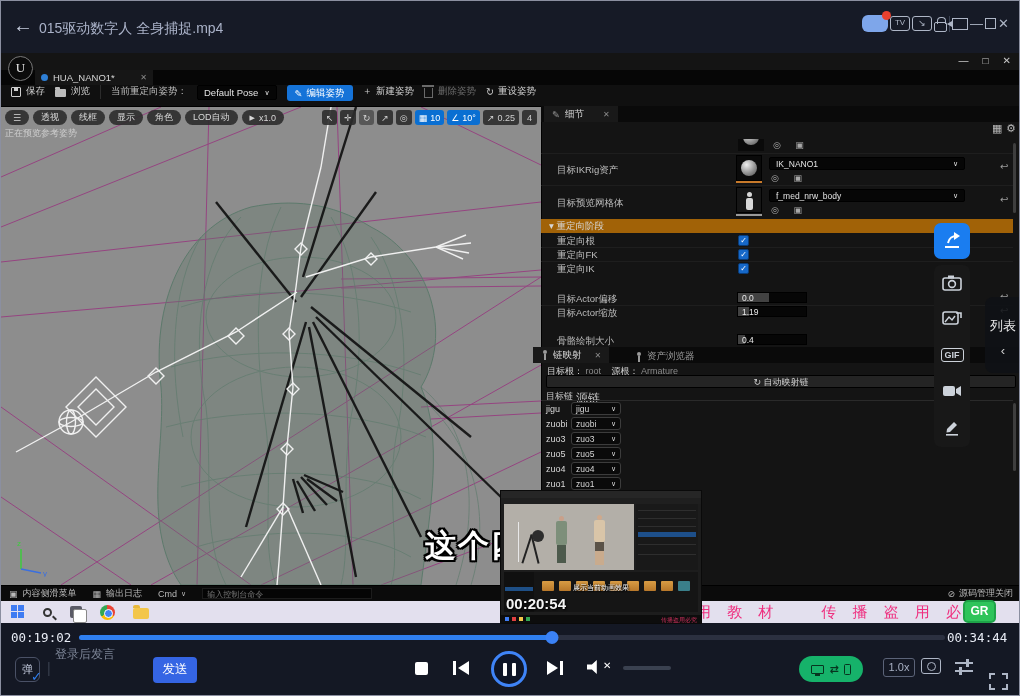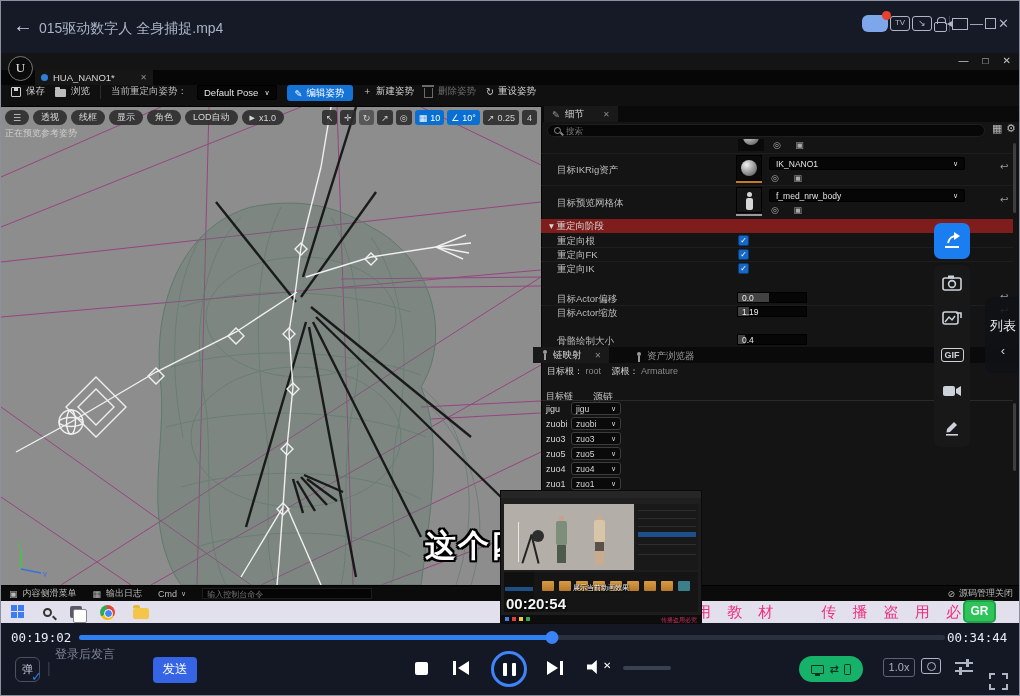--- a/index.html
+++ b/index.html
@@ -55,21 +55,21 @@
 #gizmo{left:10px;top:430px;width:40px;height:40px}
 
 #details{left:540px;top:105px;width:480px;height:479px;background:#141414;border-left:1px solid #000}
 .dtabbar{left:540px;top:105px;width:480px;height:16px;background:#0a0a0a}
 .dtab{background:#191919;height:16px;display:flex;align-items:center;gap:5px;padding:0 8px;font-size:9.5px;color:#dadada}
 #srch{left:546px;top:123px;width:438px;height:13px;background:#070707;border:1px solid #1f1f1f;border-radius:7px;display:flex;align-items:center;gap:5px;padding:0 6px}
 #srch input{background:transparent;border:none;outline:none;color:#9a9a9a;font-size:8.5px;width:100%}
 .mag{width:7px;height:7px;border:1.5px solid #8a8a8a;border-radius:50%;position:relative;flex:none}
 .mag:after{content:"";position:absolute;left:5px;top:5px;width:4px;height:1.5px;background:#8a8a8a;transform:rotate(45deg)}
 .dlabel{position:absolute;left:556px;font-size:9.5px;color:#bdbdbd}
-.dsec{position:absolute;left:540px;width:472px;height:14px;background:#7f1d1d;color:#d6d6d6;font-size:9.5px;line-height:14px;padding-left:8px}
+.dsec{position:absolute;left:540px;width:472px;height:14px;background:#a16207;color:#d6d6d6;font-size:9.5px;line-height:14px;padding-left:8px}
 .thumb{position:absolute;left:735px;width:26px;height:26px;background:#0a0a0a;border:1px solid #000}
 .sphere{width:16px;height:16px;border-radius:50%;background:radial-gradient(circle at 35% 30%,#f0f0f0,#8a8a8a 60%,#4c4c4c);margin:4px auto}
 .under{position:absolute;left:735px;width:26px;height:2px}
 .ddrop{position:absolute;left:768px;width:196px;height:13px;background:#060606;border:1px solid #000;border-radius:2px;display:flex;align-items:center;justify-content:space-between;padding:0 6px;font-size:8.5px;color:#e2e2e2}
 .miniic{position:absolute;left:770px;font-size:9px;color:#a8a8a8;letter-spacing:6px}
 .revert{position:absolute;left:999px;font-size:10px;color:#9a9a9a}
 .chk{position:absolute;left:737px;width:11px;height:11px;background:#1668c8;border:1px solid #0a3c78;border-radius:2px;color:#fff;font-size:8px;line-height:10px;text-align:center}
 .nfield{position:absolute;left:736px;width:70px;height:11px;background:#060606;border:1px solid #000;font-size:8.5px;color:#eaeaea;line-height:10px;padding-left:4px}
 .rowline{position:absolute;left:540px;width:472px;height:1px;background:#1e1e1e}
 .scroll{position:absolute;left:1012px;width:3px;background:#3e3e3e;border-radius:2px}
@@ -340,24 +340,20 @@
     </svg>
   </div>
 
   <div class="a" id="details"></div>
   <div class="a dtabbar"></div>
   <div class="a dtab" style="left:543px;top:105px">
     <span style="color:#9a9a9a">✎</span>
     <span>细节</span>
     <span style="color:#8a8a8a;font-size:8px;margin-left:14px">✕</span>
   </div>
-  <div class="a" id="srch">
-    <span class="mag"></span>
-    <input placeholder="搜索" style="">
-  </div>
   <span class="a" style="left:991px;top:121px;font-size:11px;color:#b9b9b9">▦</span>
   <span class="a" style="left:1005px;top:121px;font-size:11px;color:#b9b9b9">⚙</span>
 
   <div class="a" style="left:540px;top:138px;width:472px;height:14px;overflow:hidden">
     <div style="position:absolute;left:197px;top:-14px;width:26px;height:26px;background:#0a0a0a">
         <div class="sphere"></div>
       </div>
     <span style="position:absolute;left:232px;top:1px;font-size:9px;color:#a8a8a8;letter-spacing:6px">◎ ▣</span>
   </div>
   <div class="rowline" style="top:152px"></div>
@@ -418,22 +414,23 @@
   <div class="a flex" style="left:634px;top:349px;gap:5px;font-size:9.5px;color:#9a9a9a">
     <span class="personic"></span>
     <span>资产浏览器</span>
   </div>
   <div class="a" style="left:546px;top:364px;font-size:9px">
     <span style="color:#d0d0d0">目标根：</span>
     <span style="color:#8a8a8a">root</span>
     <span style="color:#d0d0d0;margin-left:8px">源根：</span>
     <span style="color:#8a8a8a">Armature</span>
   </div>
+  <div class="a" id="autobtn">↻ 自动映射链</div>
   <div class="a" style="left:545px;top:389px;font-size:9px;color:#c8c8c8">目标链</div>
-  <div class="a" style="left:592px;top:389px;font-size:10px;color:#c8c8c8">源链</div>
+  <div class="a" style="left:575px;top:389px;font-size:12px;color:#c8c8c8">源链</div>
   <div class="a" style="left:540px;top:399px;width:472px;height:1px;background:#2a2a2a"></div>
 
   <div class="crow" style="top:401px">
       <span class="ct">jigu</span>
       <span class="cpill">
         <span>jigu</span>
         <span style="font-size:7px">∨</span>
       </span>
     </div>
   <div class="crow" style="top:416px">

